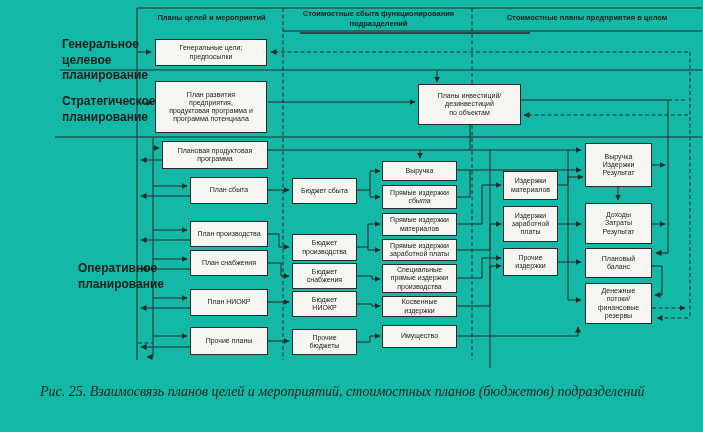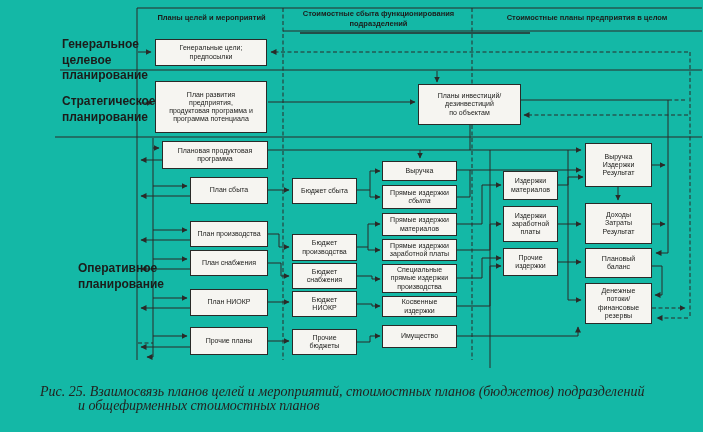--- a/index.html
+++ b/index.html
@@ -179,15 +179,14 @@
 Затраты
 Результат</div>
   <div class="box" style="left:585px;top:248px;width:67px;height:30px;">Плановый
 баланс</div>
   <div class="box" style="left:585px;top:283px;width:67px;height:41px;">Денежные
 потоки/
 финансовые
 резервы</div>
 
   <div class="cap" style="left:40px;top:384px;">Рис. 25. Взаимосвязь планов целей и мероприятий, стоимостных планов (бюджетов) подразделений</div>
-  <div class="cap" style="left:78px;top:398px;">и общефирменных стоимостных планов</div>
 
 </div>
 
 </body></html>

